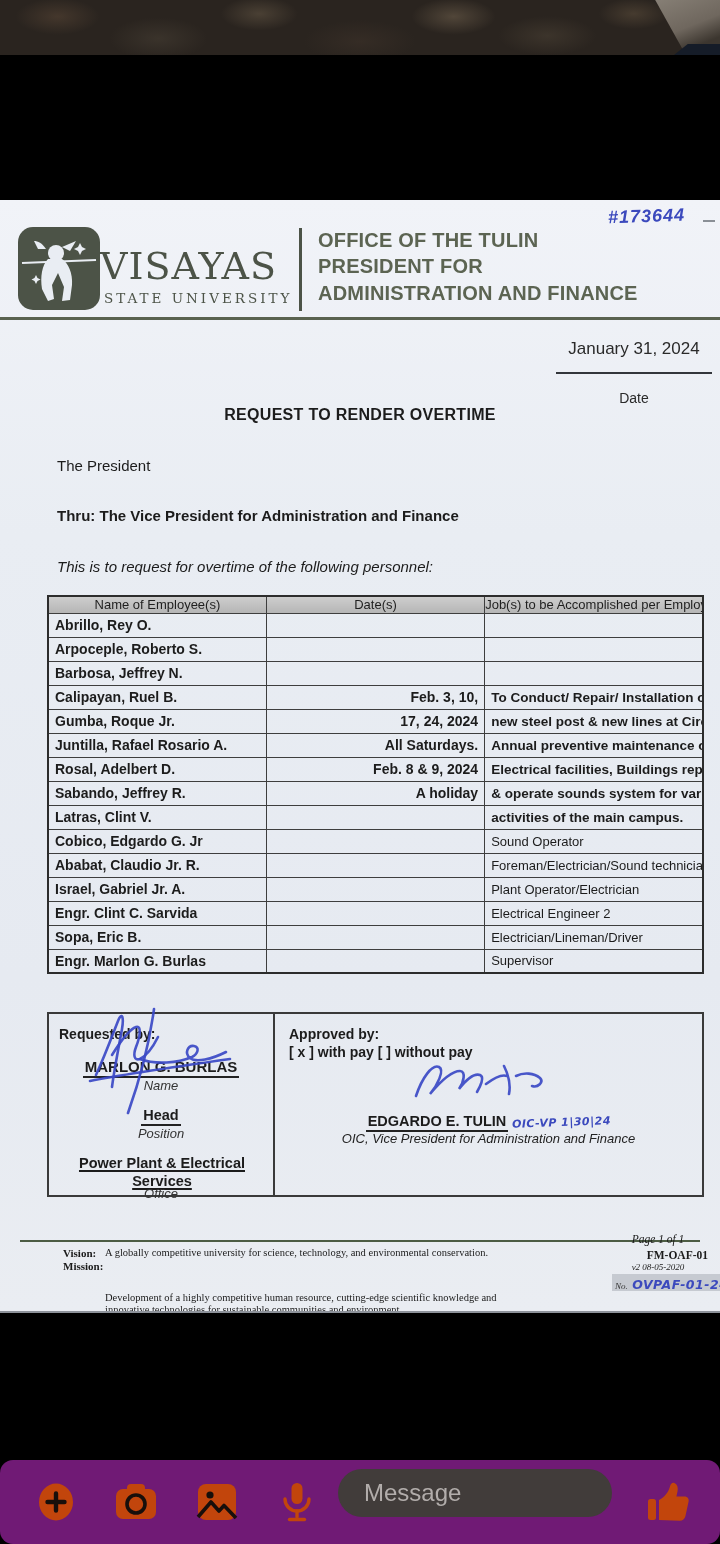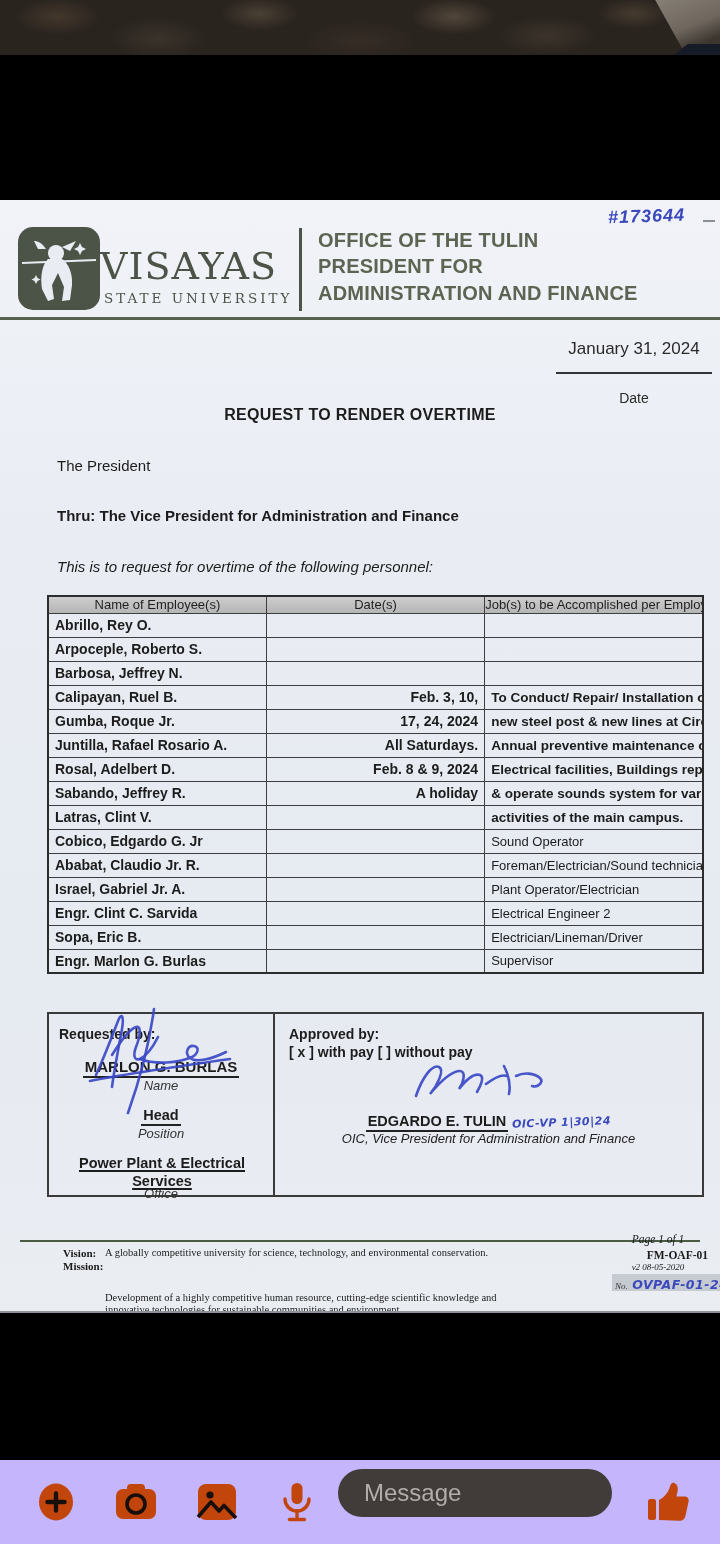--- a/index.html
+++ b/index.html
@@ -92,21 +92,21 @@
   .vision-text   { left:105px; top:1047px; width:470px; font-size:10.5px; white-space:nowrap; }
   .mission-text  { left:105px; top:1060px; width:428px; font-size:10.5px; line-height:1.18;margin-top:32px; }
   .page-note { left:608px; top:1033px; width:100px; text-align:center; font-size:11.5px; font-style:italic; }
   .form-code { left:608px; top:1049px; width:100px; text-align:right; font-size:11.5px; font-weight:bold; }
   .form-ver  { left:608px; top:1062px; width:100px; text-align:center; font-size:9px; font-style:italic; }
   .no-chip { left:612px; top:1074px; width:120px; height:17px; background:#c6cad1; padding:1px 3px; white-space:nowrap; }
   .no-label { font-family:"Liberation Serif", serif; font-size:9px; font-style:italic; color:#333; }
   .no-value { font-family:"DejaVu Sans", sans-serif; font-size:12.5px; font-weight:bold; font-style:italic; color:#3b49bd; letter-spacing:0.5px; }
 
   
-  .composer { position:absolute; left:0; top:1460px; width:720px; height:84px; background:#c4b5fd; }
+  .composer { position:absolute; left:0; top:1460px; width:720px; height:84px; background:#701a75;border-radius:13px; }
   .cbtn { position:absolute; top:0; height:84px; display:flex; align-items:center; justify-content:center; background:none; border:none; cursor:pointer; }
   .msg-pill { position:absolute; left:338px; top:9px; width:274px; height:48px; background:#413c3a; border-radius:24px;
     display:flex; align-items:center; padding:0 8px 0 26px; }
   .msg-text { flex:1; font-size:24px; color:#b2adab; background:none; border:none; outline:none; font-family:"Liberation Sans",sans-serif; }
   .msg-text::placeholder { color:#b2adab; opacity:1; }
 </style>
 </head>
 <body>
 
 <div class="canvas">

